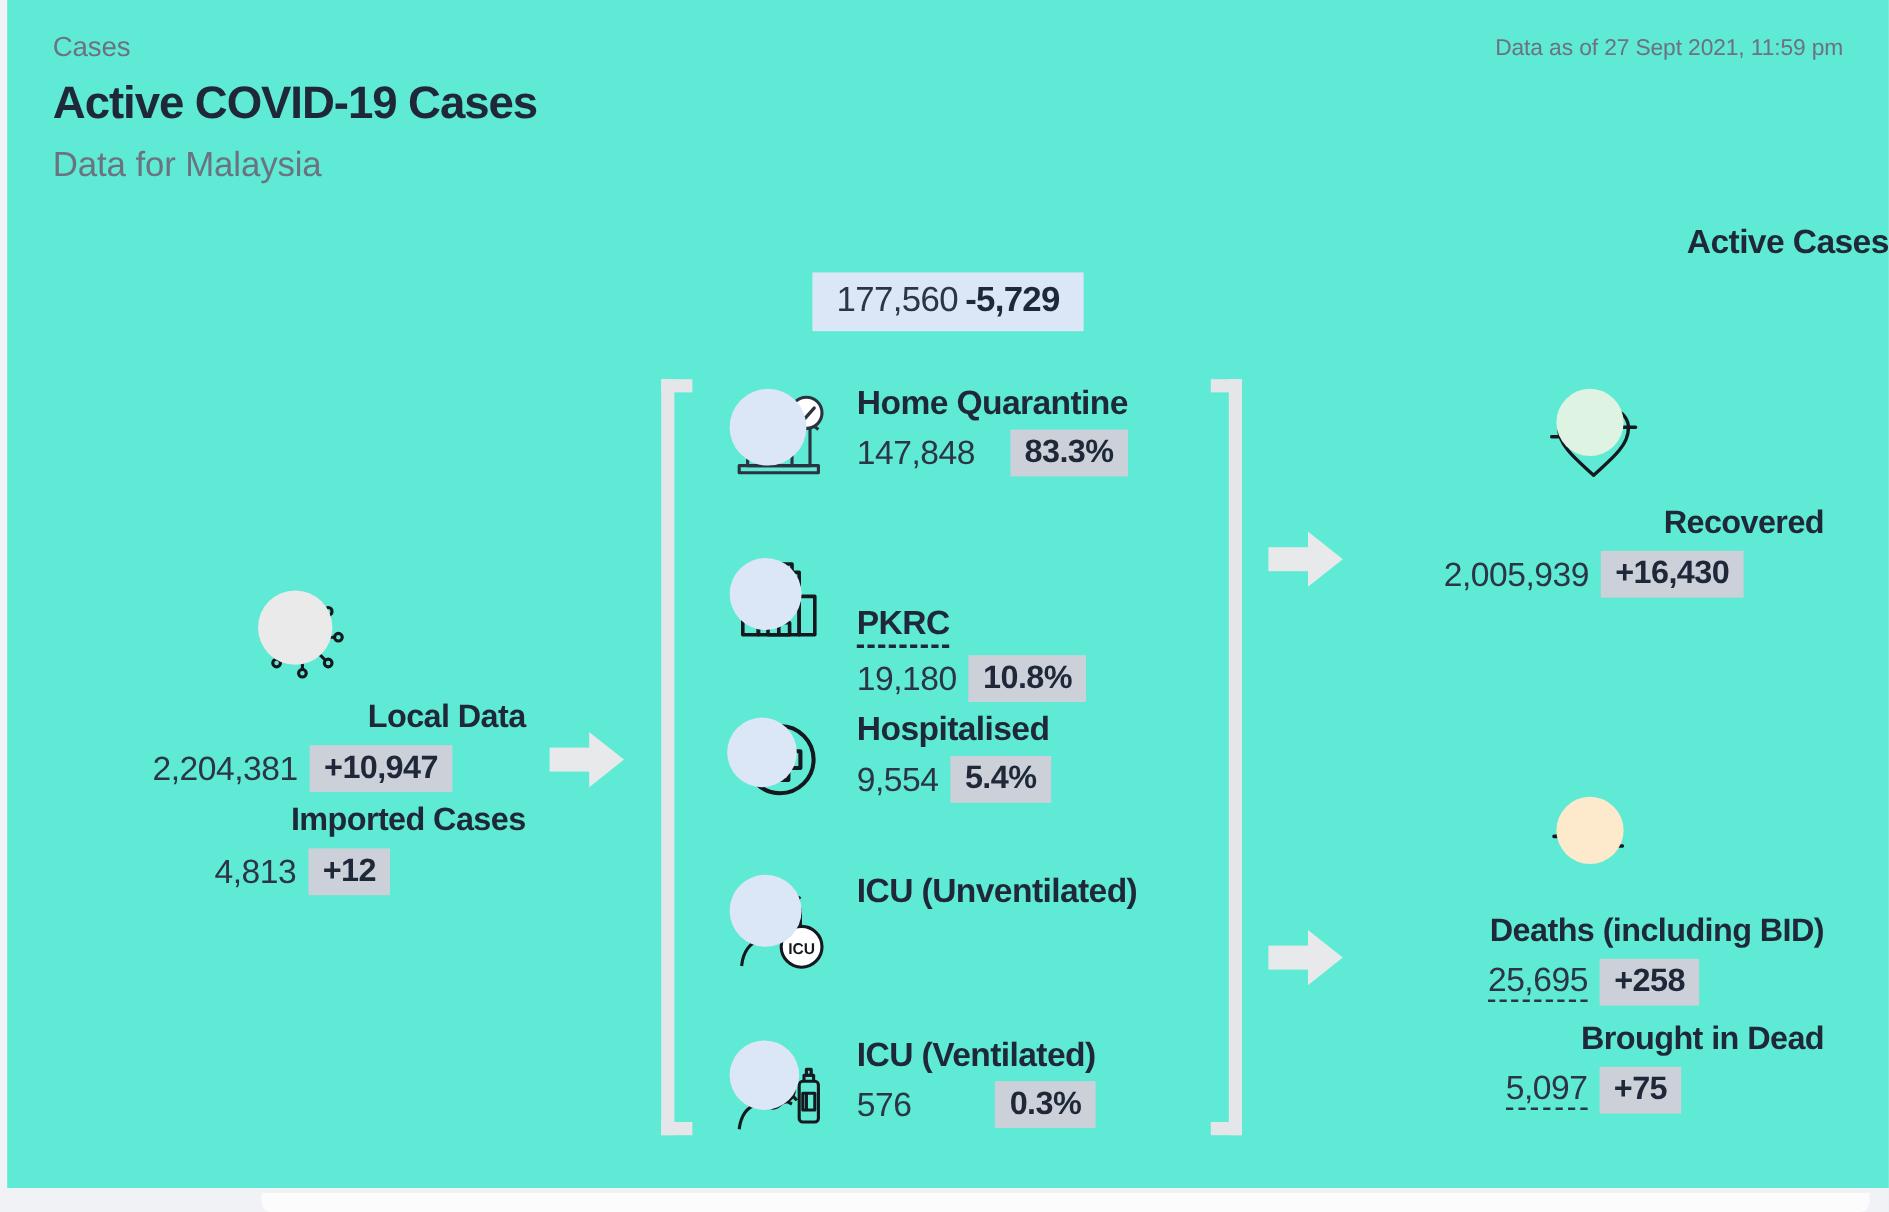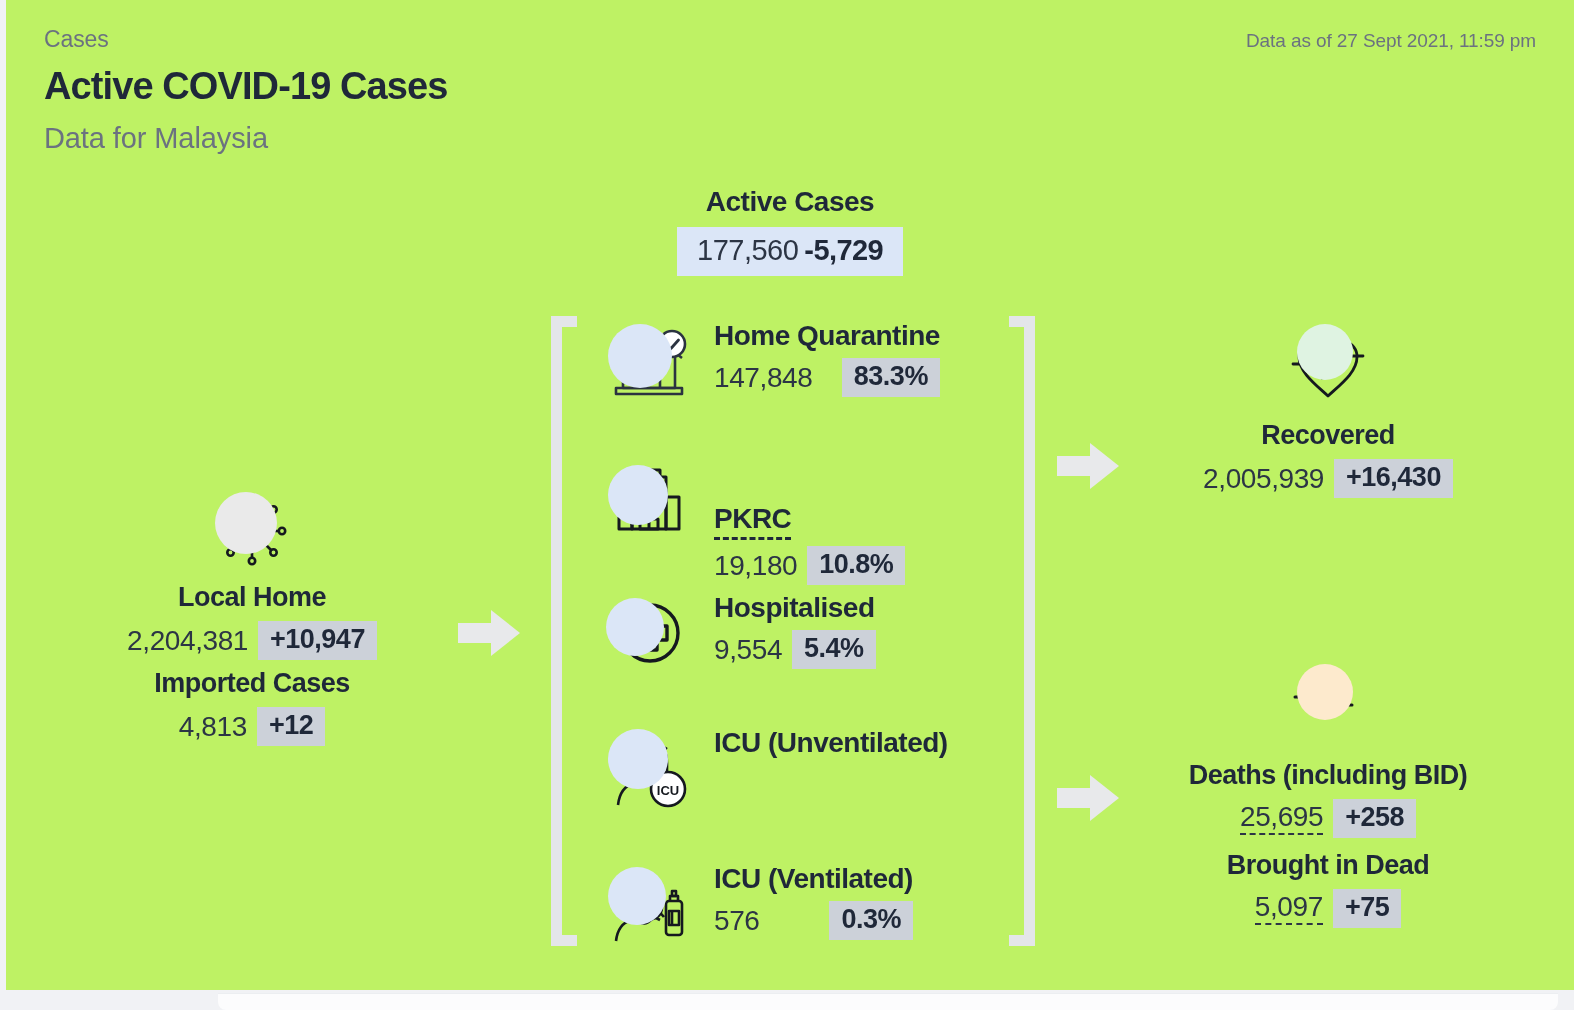--- a/index.html
+++ b/index.html
@@ -6,21 +6,21 @@
   html, body {
     width: 1574px; height: 1010px;
     background: #f1f2f5;
     font-family: "Liberation Sans", sans-serif;
     -webkit-font-smoothing: antialiased;
   }
   #card {
     position: absolute;
     left: 6px; top: 0;
     width: 1568px; height: 990px;
-    background: #bef264;
+    background: #5eead4;
     overflow: hidden;
   }
   #card-edge {
     position: absolute;
     left: 218px; top: 993px;
     width: 1340px; height: 17px;
     background: #fcfcfd;
     border-top: 1px solid #eceef1;
     border-radius: 0 0 8px 8px;
   }
@@ -45,21 +45,21 @@
   
   .vrow { display: flex; align-items: center; justify-content: center; gap: 10px; }
   .vnum { font-size: 28px; color: #2c3545; letter-spacing: -0.4px; }
   .vnum.dashed { border-bottom: 2px dashed #2c3545; padding-bottom: 1px; line-height: 1.05; }
   .badge {
     font-size: 27px; font-weight: bold; color: #1f2839;
     background: #ccd1d9; padding: 3px 12px 5px; letter-spacing: -0.5px;
   }
   .cap {
     font-size: 27px; font-weight: bold; color: #1f2839;
-    text-align: center; letter-spacing: -0.5px;
+    text-align: right; letter-spacing: -0.5px;
   }
   .cap.dashed-label {
     display: inline-block;
     border-bottom: 3px dashed #1f2839; padding-bottom: 2px; margin-top: 46px;
   }
 
   
   #active-block { position: absolute; left: 0; top: 186px; width: 1568px; text-align: center; }
   #active-block .cap { font-size: 28px; }
   #active-badge {
@@ -180,21 +180,21 @@
         <line x1="43" y1="62" x2="43" y2="70"></line>
           <circle cx="43" cy="73" r="3.2"></circle>
         <line x1="30" y1="56" x2="24" y2="62"></line>
           <circle cx="21.5" cy="64.5" r="3.2"></circle>
         <line x1="24" y1="43" x2="16" y2="43"></line>
           <circle cx="13" cy="43" r="3.2"></circle>
         <line x1="30" y1="30" x2="24" y2="24"></line>
           <circle cx="21.5" cy="21.5" r="3.2"></circle>
       </svg>
     </div>
-    <div class="cap">Local Home</div>
+    <div class="cap">Local Data</div>
     <div class="vrow">
       <span class="vnum">2,204,381</span>
       <span class="badge">+10,947</span>
     </div>
     <div class="cap gap-block">Imported Cases</div>
     <div class="vrow">
       <span class="vnum">4,813</span>
       <span class="badge">+12</span>
     </div>
   </div>

